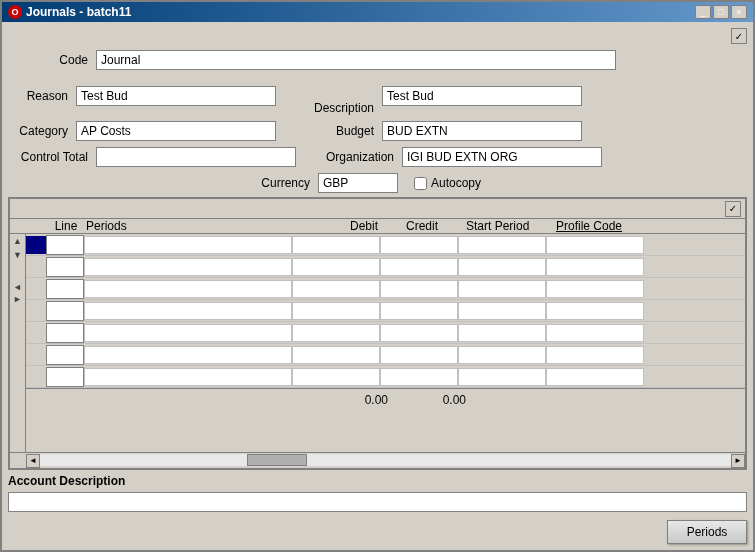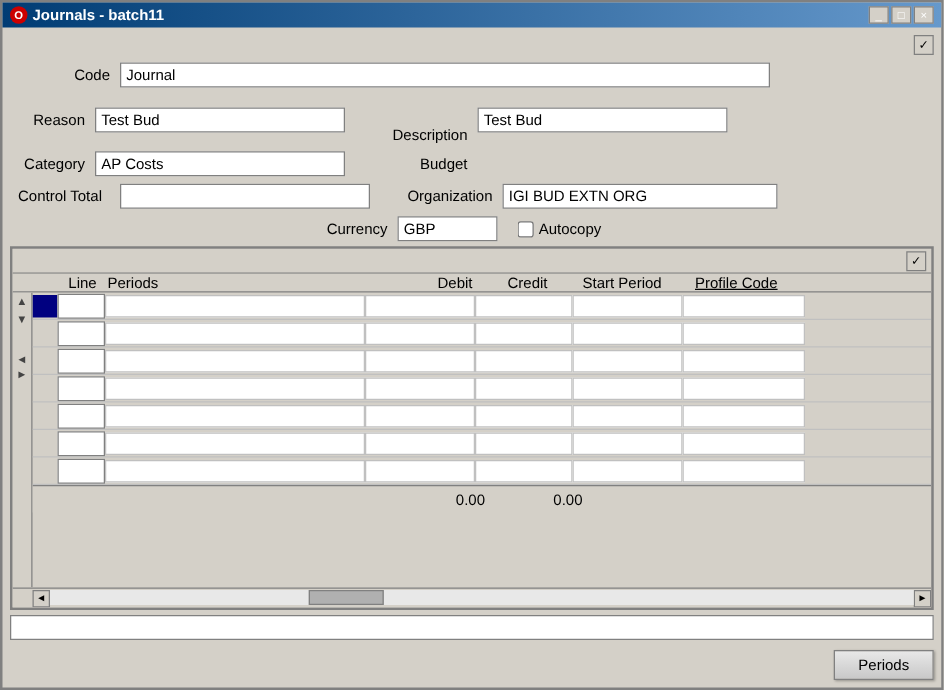--- a/index.html
+++ b/index.html
@@ -114,21 +114,21 @@
 
     .label {
       text-align: right;
       color: #000;
       font-size: 12px;
     }
 
     .name-label { width: 80px; }
     .reason-label { width: 60px; }
     .category-label { width: 60px; }
-    .controltotal-label { width: 80px; text-align: center; }
+    .controltotal-label { width: 80px; }
 
     .desc-label { width: 80px; margin-top: 25px; }
     .budget-label { width: 50px; }
     .currency-label { width: 60px; }
 
     input[type="text"] {
       height: 20px;
       border: 1px solid #808080;
       padding: 2px 4px;
       font-size: 12px;
@@ -160,21 +160,21 @@
 
     .input-budget {
       width: 200px;
     }
 
     .input-control {
       width: 200px;
     }
 
     .input-org {
-      width: 220px;
+      width: 200px;
     }
 
     .input-currency {
       width: 80px;
     }
 
     .checkbox-area {
       display: flex;
       align-items: center;
       gap: 4px;
@@ -368,20 +368,21 @@
         <label class="label reason-label">Reason</label>
         <input type="text" class="input-reason input-yellow" value="Test Bud" style="">
         <label class="label desc-label" style="width:90px; text-align:right;">Description</label>
         <input type="text" class="input-description" value="Test Bud" style="">
       </div>
 
       <div class="form-row">
         <label class="label category-label">Category</label>
         <input type="text" class="input-category input-yellow" value="AP Costs" style="">
         <label class="label budget-label" style="width:90px; text-align:right;">Budget</label>
+        <input type="text" class="input-budget" value="BUD EXTN" style="">
       </div>
 
       <div class="form-row">
         <label class="label controltotal-label">Control Total</label>
         <input type="text" class="input-control" value="" style="">
         <label class="label" style="width:90px; text-align:right;">Organization</label>
         <input type="text" class="input-org" value="IGI BUD EXTN ORG" style="">
       </div>
 
       <div class="form-row">
@@ -522,20 +523,21 @@
           <div class="h-scroll-left">◄</div>
           <div class="h-scroll-track">
             <div class="h-scroll-thumb"></div>
           </div>
           <div class="h-scroll-right">►</div>
         </div>
       </div>
     </div>
 
     <div class="bottom-section">
+      <span class="account-desc-label">Account Description</span>
       <input type="text" class="account-desc-input" value="" style="">
       <div class="button-row">
         <button class="periods-btn">Periods</button>
       </div>
     </div>
 
   </div>
 </div>
 
 </body></html>

